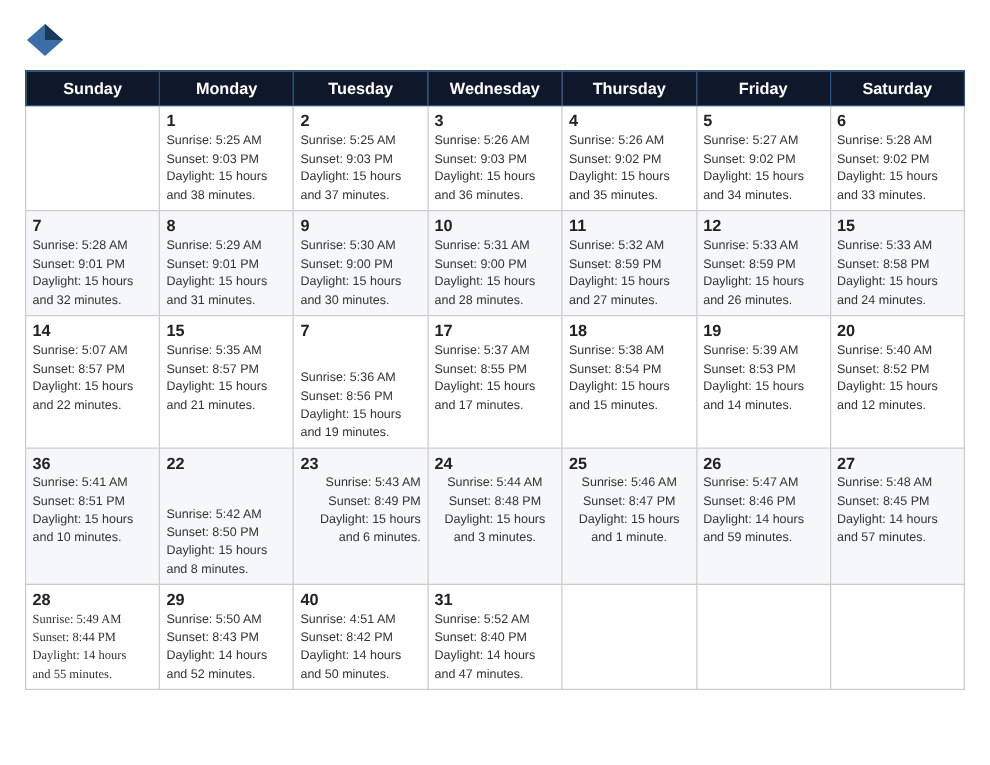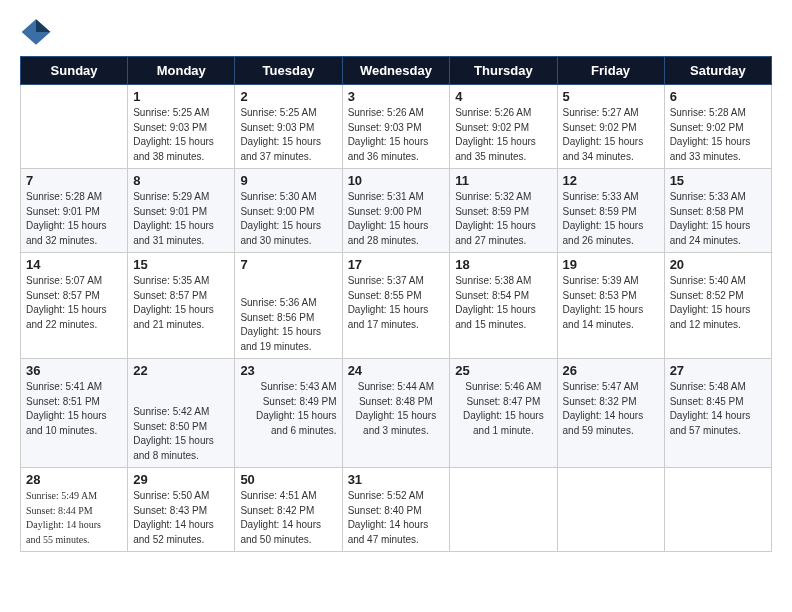--- a/index.html
+++ b/index.html
@@ -302,21 +302,21 @@
         <td>
           <div class="day-number">25</div>
           <div class="day-info" style="white-space: pre-line; text-align: center;">Sunrise: 5:46 AM
 Sunset: 8:47 PM
 Daylight: 15 hours
 and 1 minute.</div>
         </td>
         <td>
           <div class="day-number">26</div>
           <div class="day-info" style="white-space: pre-line;">Sunrise: 5:47 AM
-Sunset: 8:32 PM
+Sunset: 8:46 PM
 Daylight: 14 hours
 and 59 minutes.</div>
         </td>
         <td>
           <div class="day-number">27</div>
           <div class="day-info" style="white-space: pre-line;">Sunrise: 5:48 AM
 Sunset: 8:45 PM
 Daylight: 14 hours
 and 57 minutes.</div>
         </td>
@@ -330,21 +330,21 @@
 and 55 minutes.</div>
         </td>
         <td>
           <div class="day-number">29</div>
           <div class="day-info" style="white-space: pre-line;">Sunrise: 5:50 AM
 Sunset: 8:43 PM
 Daylight: 14 hours
 and 52 minutes.</div>
         </td>
         <td>
-          <div class="day-number">50</div>
+          <div class="day-number">40</div>
           <div class="day-info" style="white-space: pre-line;">Sunrise: 4:51 AM
 Sunset: 8:42 PM
 Daylight: 14 hours
 and 50 minutes.</div>
         </td>
         <td>
           <div class="day-number">31</div>
           <div class="day-info" style="white-space: pre-line;">Sunrise: 5:52 AM
 Sunset: 8:40 PM
 Daylight: 14 hours

